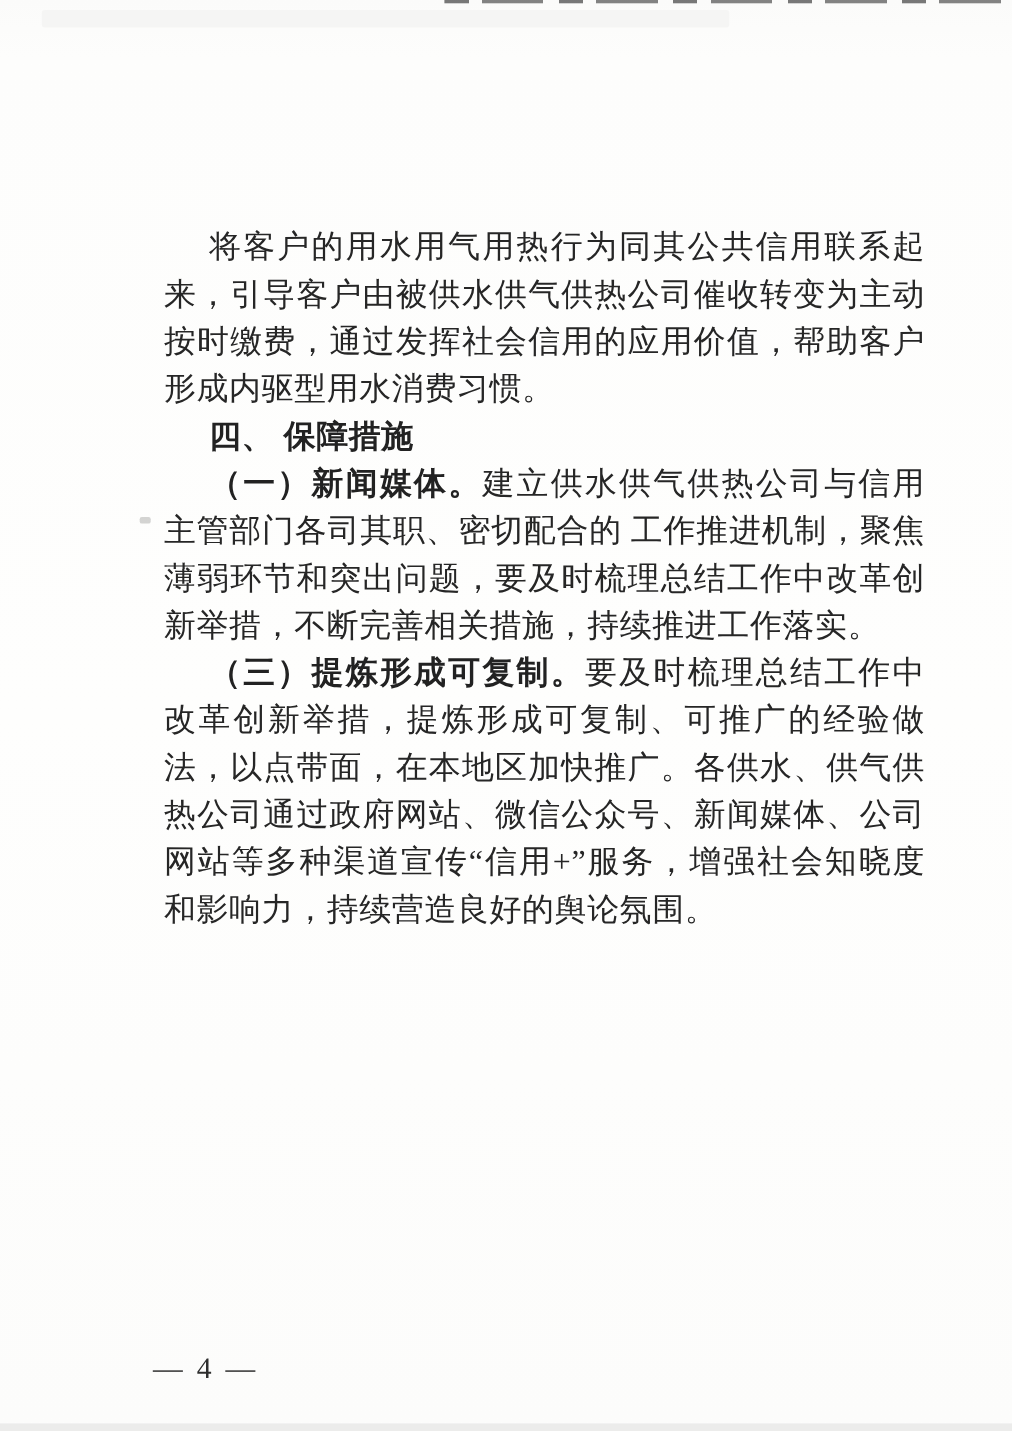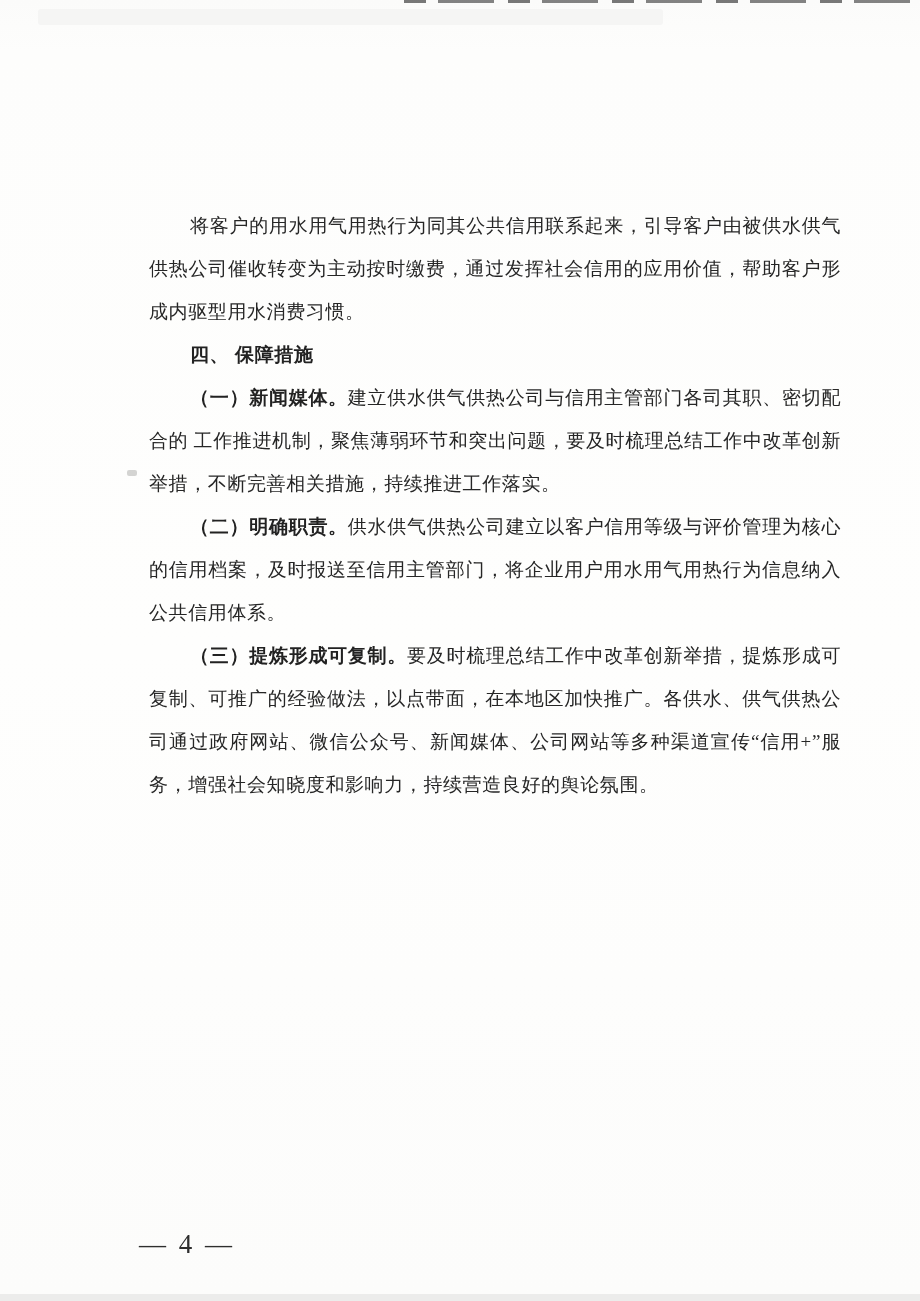--- a/index.html
+++ b/index.html
@@ -44,21 +44,21 @@
   .artifact-bottom {
     position: absolute;
     left: 0; bottom: 0;
     width: 920px; height: 7px;
     background: #ececeb;
   }
   .doc {
     position: absolute;
     left: 149px; top: 204px;
     width: 692px;
-    font-size: 19px;
+    font-size: 29px;
     line-height: 43px;
     letter-spacing: 0.6px;
     text-align: justify;
     color: #262626;
   }
   .doc p {
     margin: 0;
     text-indent: 41px;
   }
   .lead-bold {
@@ -85,21 +85,20 @@
   <div class="artifact-tick"></div>
 
   <main class="doc">
     <p><span>将客户的用水用气用热行为同其公共信用联系起来，引导客户由被供水供气供热公司催收转变为主动按时缴费，通过发挥社会信用的应用价值，帮助客户形成内驱型用水消费习惯。</span></p>
 
 
     <p><span class="lead-bold">四、 保障措施</span></p>
 
     <p><span class="lead-bold">（一）新闻媒体。</span><span>建立供水供气供热公司与信用主管部门各司其职、密切配合的 工作推进机制，聚焦薄弱环节和突出问题，要及时梳理总结工作中改革创新举措，不断完善相关措施，持续推进工作落实。</span></p>
 
-    <p><span class="lead-bold">（二）明确职责。</span><span>供水供气供热公司建立以客户信用等级与评价管理为核心的信用档案，及时报送至信用主管部门，将企业用户用水用气用热行为信息纳入公共信用体系。</span></p>
 
     <p><span class="lead-bold">（三）提炼形成可复制。</span><span>要及时梳理总结工作中改革创新举措，提炼形成可复制、可推广的经验做法，以点带面，在本地区加快推广。各供水、供气供热公司通过政府网站、微信公众号、新闻媒体、公司网站等多种渠道宣传“信用+”服务，增强社会知晓度和影响力，持续营造良好的舆论氛围。</span></p>
   </main>
 
   <div class="footer-page-number">— 4 —</div>
 
   <div class="artifact-bottom"></div>
 
 </div>
 

